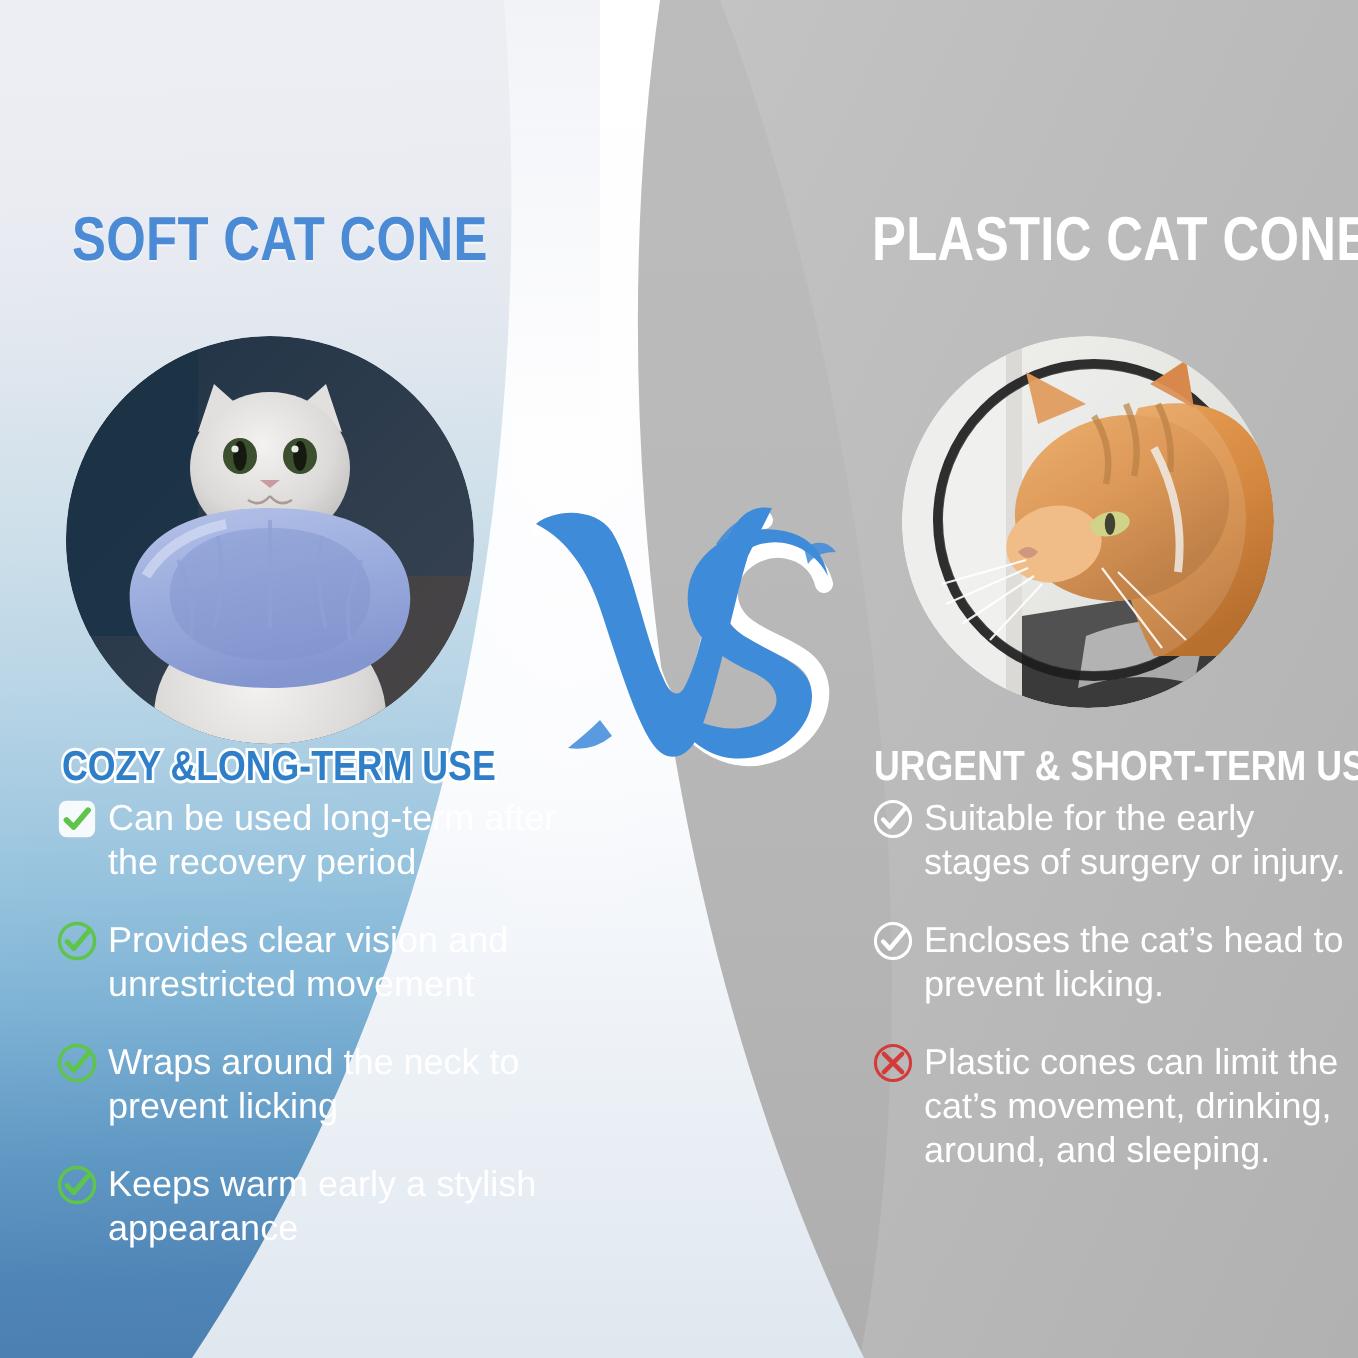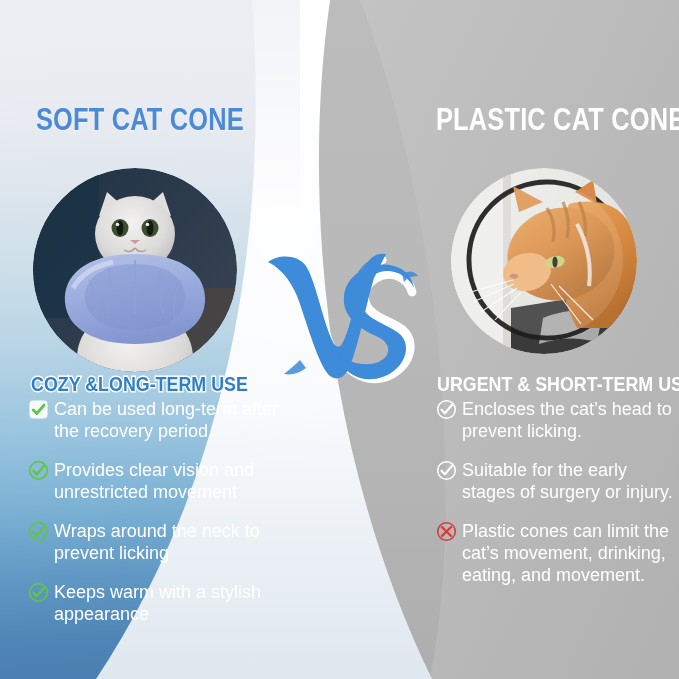--- a/index.html
+++ b/index.html
@@ -218,21 +218,21 @@
       <span class="txt">Wraps around the neck to prevent licking</span>
     </div>
 
     <div class="item">
       <span class="ico">
         <svg viewBox="0 0 22 22" width="21" height="21">
           <circle cx="11" cy="11" r="9.2" fill="none" stroke="#5fc54a" stroke-width="1.8"></circle>
           <path d="M5.8,11.3 L9.3,15 L17,6" stroke="#5fc54a" stroke-width="2.6" fill="none" stroke-linecap="round" stroke-linejoin="round"></path>
         </svg>
       </span>
-      <span class="txt">Keeps warm with a stylish appearance</span>
+      <span class="txt">Keeps warm early a stylish appearance</span>
     </div>
   </div>
 
   <div class="title title-right">PLASTIC CAT CONE</div>
 
   <div class="photo photo-right">
     <svg viewBox="0 0 186 186" width="186" height="186">
       <defs>
         <clipPath id="cR">
             <circle cx="93" cy="93" r="93"></circle>
@@ -298,41 +298,41 @@
 
   <div class="list list-right">
 
     <div class="item">
       <span class="ico">
         <svg viewBox="0 0 22 22" width="21" height="21">
           <circle cx="11" cy="11" r="9.2" fill="none" stroke="#ffffff" stroke-width="1.6"></circle>
           <path d="M5.8,11.3 L9.3,15 L17.2,5.6" stroke="#ffffff" stroke-width="2.3" fill="none" stroke-linecap="round" stroke-linejoin="round"></path>
         </svg>
       </span>
-      <span class="txt">Encloses the cat’s head to prevent licking.</span>
+      <span class="txt">Suitable for the early stages of surgery or injury.</span>
     </div>
 
     <div class="item">
       <span class="ico">
         <svg viewBox="0 0 22 22" width="21" height="21">
           <circle cx="11" cy="11" r="9.2" fill="none" stroke="#ffffff" stroke-width="1.6"></circle>
           <path d="M5.8,11.3 L9.3,15 L17.2,5.6" stroke="#ffffff" stroke-width="2.3" fill="none" stroke-linecap="round" stroke-linejoin="round"></path>
         </svg>
       </span>
-      <span class="txt">Suitable for the early stages of surgery or injury.</span>
+      <span class="txt">Encloses the cat’s head to prevent licking.</span>
     </div>
 
     <div class="item">
       <span class="ico">
         <svg viewBox="0 0 22 22" width="21" height="21">
           <circle cx="11" cy="11" r="9.2" fill="none" stroke="#d43a3a" stroke-width="1.6"></circle>
           <path d="M6.2,6.2 L15.8,15.8 M15.8,6.2 L6.2,15.8" stroke="#d43a3a" stroke-width="2.3" stroke-linecap="round"></path>
         </svg>
       </span>
-      <span class="txt">Plastic cones can limit the cat’s movement, drinking, eating, and movement.</span>
+      <span class="txt">Plastic cones can limit the cat’s movement, drinking, around, and sleeping.</span>
     </div>
   </div>
 
   <div class="vs" title="VS">
     <svg viewBox="0 0 160 152" width="160" height="152">
       <g stroke="#ffffff" stroke-width="9" stroke-linejoin="round" stroke-linecap="round" fill="none">
         <path d="M8,16 C14,12 34,10 40,18 C48,30 56,66 66,92 C70,102 74,108 80,104
                  C88,98 92,76 98,50 C102,30 108,14 120,12"></path>
         <path d="M150,44 C146,28 128,22 114,30 C100,38 98,56 112,66 C126,76 146,78 148,96
                  C150,116 128,134 106,130 C92,127 82,118 80,108"></path>

